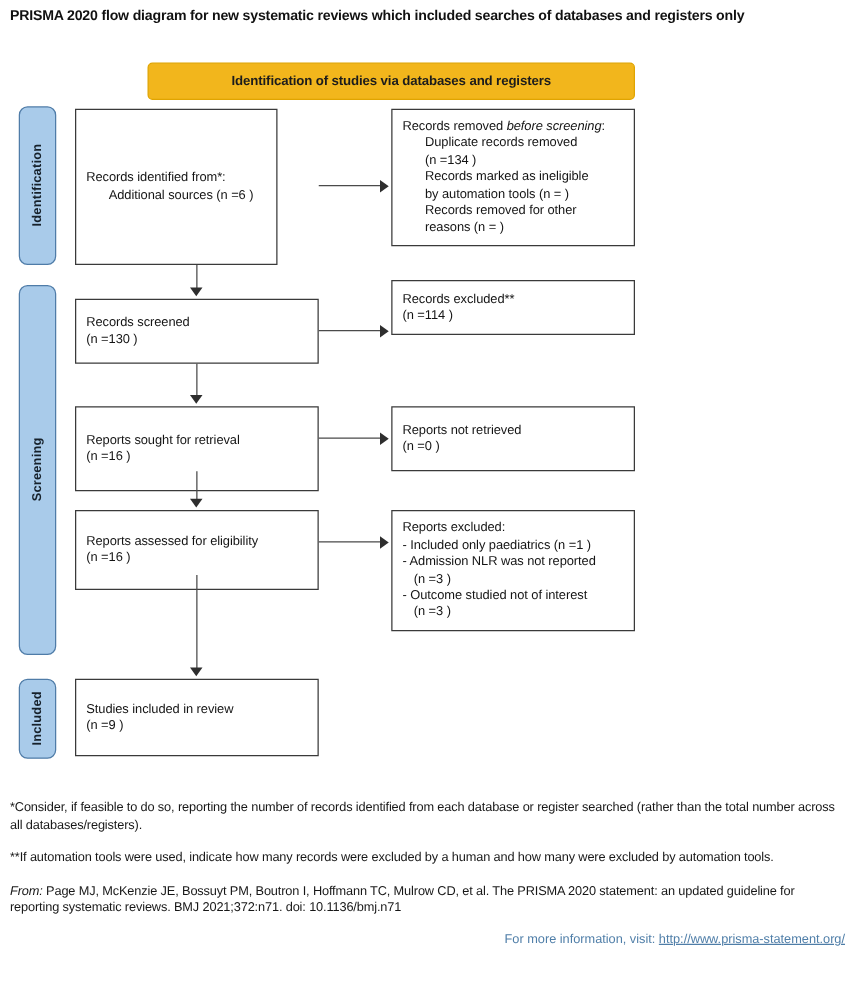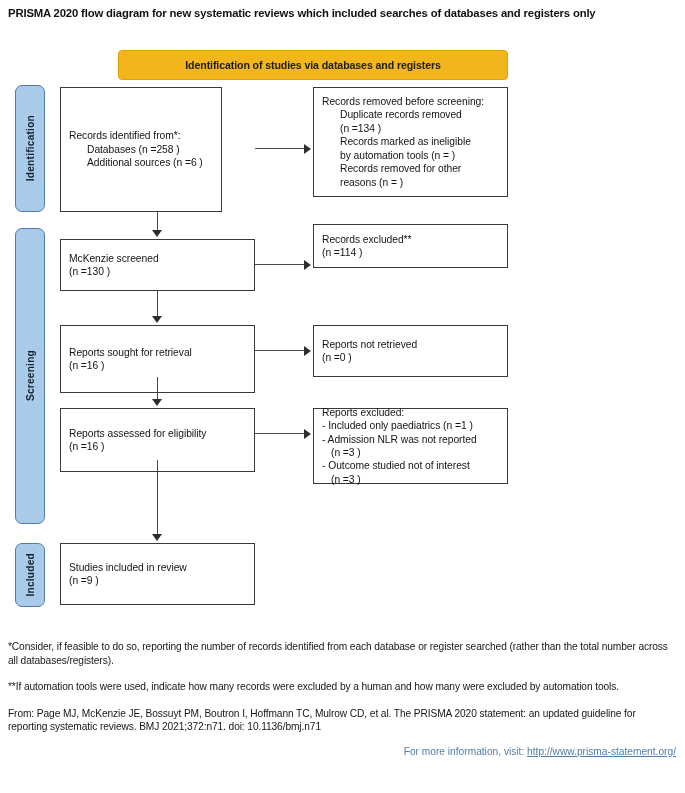--- a/index.html
+++ b/index.html
@@ -99,34 +99,34 @@
   .flow-box .box-text {
     font-size: 10.3px;
     line-height: 13.4px;
     color: #141414;
     letter-spacing: -0.05px;
     width: 100%;
   }
   .indent1 { padding-left: 18px; display: block; }
   .hang    { padding-left: 9px; display: block; text-indent: -9px; }
   .hang2   { padding-left: 9px; display: block; }
-  .ital    { }
+  .ital    { font-style: italic; }
 
   
   #box-identified       { left: 60px;  top: 87px;  width: 162px; height: 125px; }
   #box-screened         { left: 60px;  top: 239px; width: 195px; height: 52px;  }
   #box-sought           { left: 60px;  top: 325px; width: 195px; height: 68px;  }
   #box-assessed         { left: 60px;  top: 408px; width: 195px; height: 64px;  }
   #box-included         { left: 60px;  top: 543px; width: 195px; height: 62px;  }
 
   
   #box-removed          { left: 313px; top: 87px;  width: 195px; height: 110px; }
   #box-records-excluded { left: 313px; top: 224px; width: 195px; height: 44px;  }
   #box-not-retrieved    { left: 313px; top: 325px; width: 195px; height: 52px;  }
-  #box-reports-excluded { left: 313px; top: 408px; width: 195px; height: 76px; }
+  #box-reports-excluded { left: 313px; top: 408px; width: 195px; height: 97px; }
 
   
   .conn {
     position: absolute;
     background: #4a4a4a;
   }
   .conn-v { width: 1.4px; }
   .conn-h { height: 1.4px; }
 
   .arrow-down {
@@ -207,40 +207,39 @@
   <div class="stage-tab" id="stage-screening">
     <span class="stage-tab-label">Screening</span>
   </div>
   <div class="stage-tab" id="stage-included">
     <span class="stage-tab-label">Included</span>
   </div>
 
   <div class="flow-box" id="box-identified">
     <div class="box-text">
       <span>Records identified from*:</span>
-      <span class="indent1">Databases (n =258 )</span>
       <span class="indent1">Additional sources (n =6 )</span>
     </div>
   </div>
 
   <div class="flow-box" id="box-removed">
     <div class="box-text">
       <span>Records removed </span><span class="ital">before screening</span><span>:</span>
       <span class="indent1">Duplicate records removed</span>
       <span class="indent1">(n =134 )</span>
       <span class="indent1">Records marked as ineligible</span>
       <span class="indent1">by automation tools (n = )</span>
       <span class="indent1">Records removed for other</span>
       <span class="indent1">reasons (n = )</span>
     </div>
   </div>
 
   <div class="flow-box" id="box-screened">
     <div class="box-text">
-      <span>McKenzie screened</span>
+      <span>Records screened</span>
       <span style="display:block">(n =130 )</span>
     </div>
   </div>
 
   <div class="flow-box" id="box-records-excluded">
     <div class="box-text">
       <span>Records excluded**</span>
       <span style="display:block">(n =114 )</span>
     </div>
   </div>

